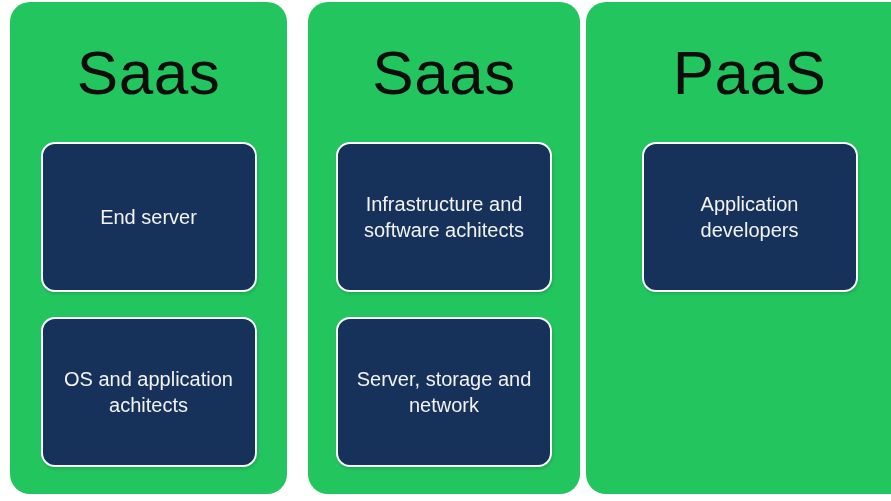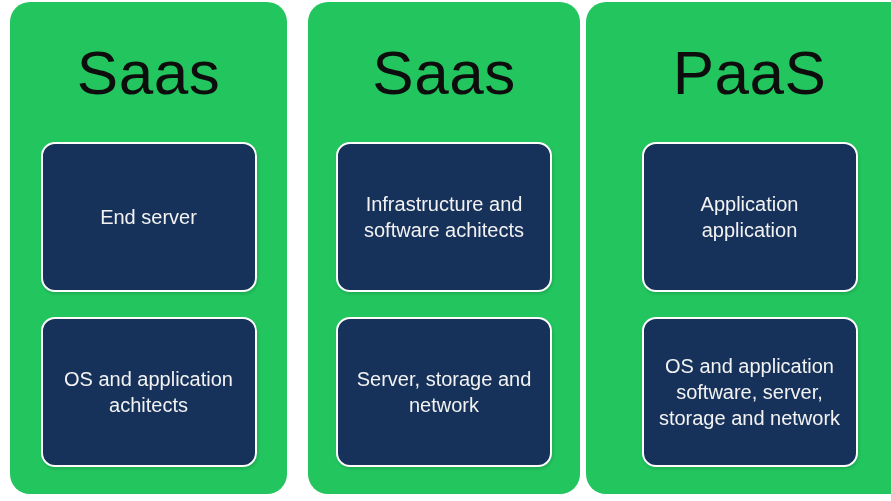--- a/index.html
+++ b/index.html
@@ -69,17 +69,16 @@
   </div>
 
   <div class="column col-1">
     <div class="col-title">Saas</div>
     <div class="box">Infrastructure and software achitects</div>
     <div class="box">Server, storage and network</div>
   </div>
 
   <div class="column col-2">
     <div class="col-title">PaaS</div>
-    <div class="box">Application application</div>
-    <div class="box">OS and application software, server, storage and network</div>
+    <div class="box">Application developers</div>
   </div>
 
 </div>
 
 </body></html>

